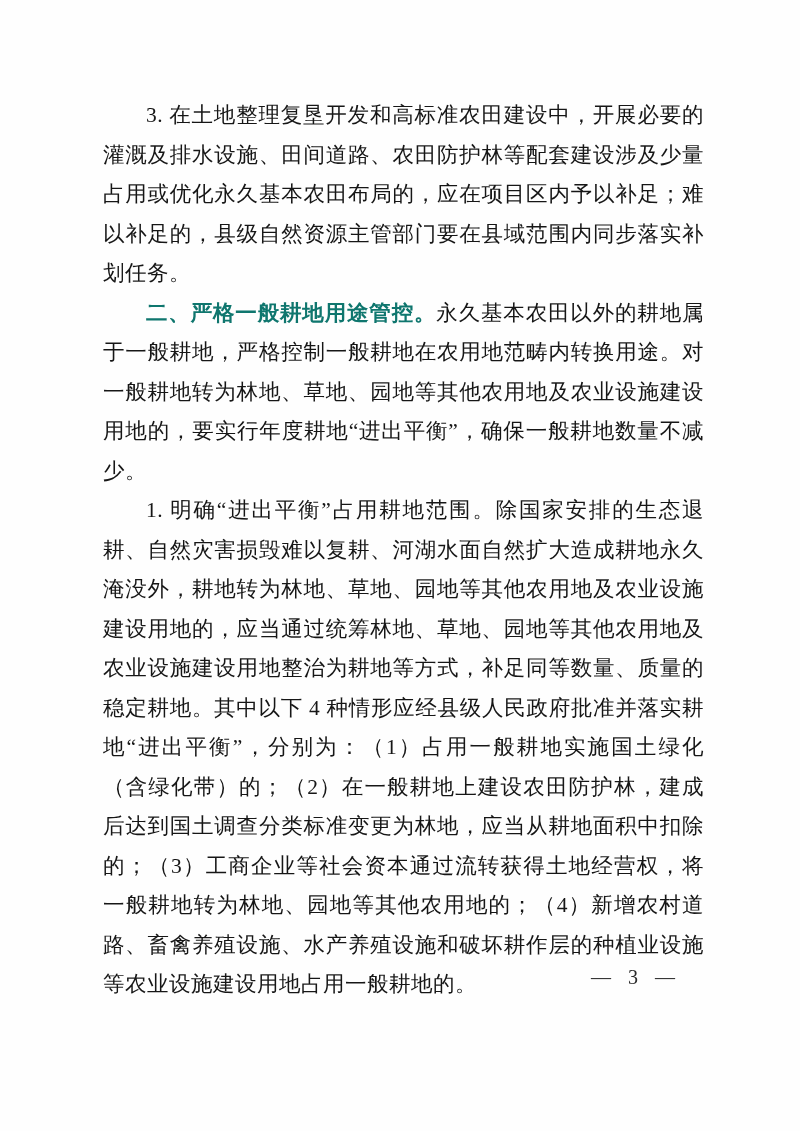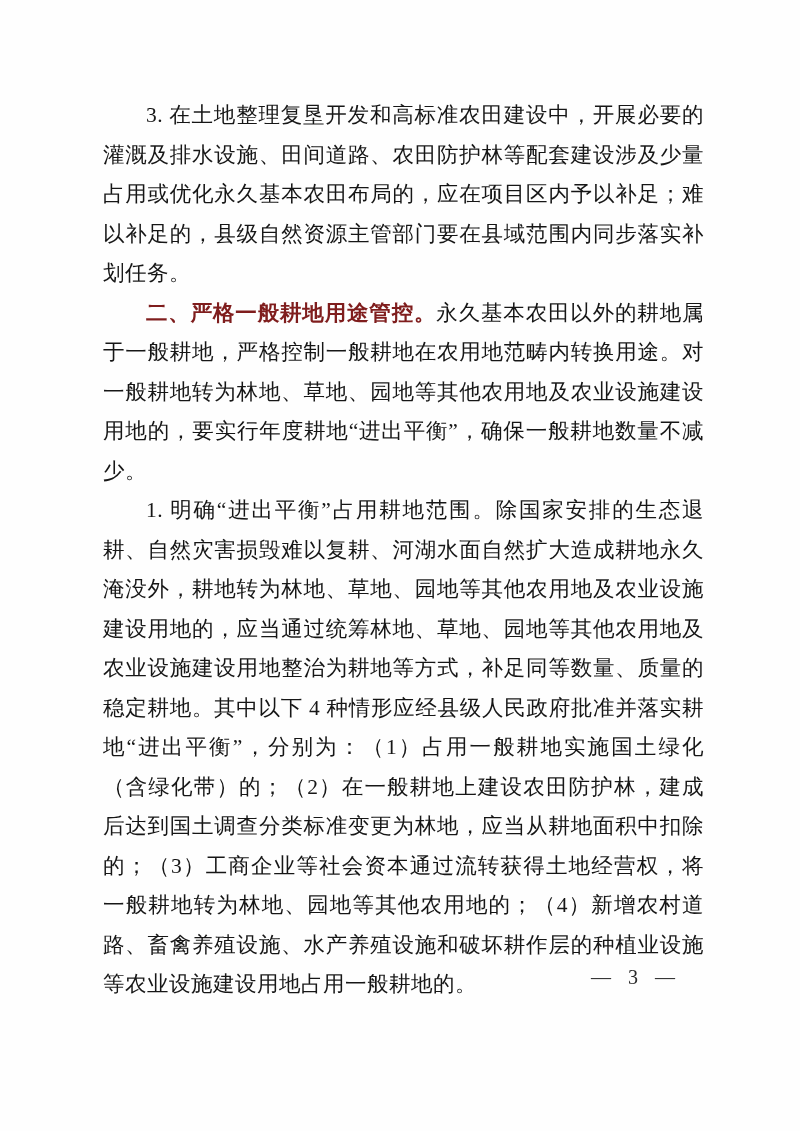--- a/index.html
+++ b/index.html
@@ -30,21 +30,21 @@
     letter-spacing: 0.5px;
     text-align: justify;
     text-justify: inter-ideograph;
   }
   .doc-body p {
     margin: 0;
     text-indent: 2em;
   }
   .doc-body .section-heading {
     font-weight: bold;
-    color: #7f1d1d;
+    color: #0f766e;
   }
   .page-number {
     position: absolute;
     top: 966px;
     right: 124px;
     font-size: 20px;
     letter-spacing: 1px;
     word-spacing: 10px;
     color: #2a2a2a;
     font-family: "Liberation Serif", "DejaVu Serif", serif;

